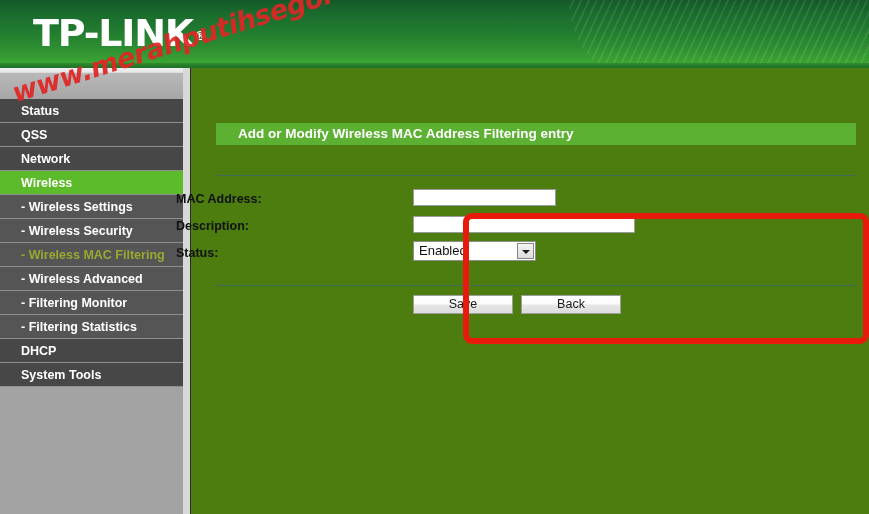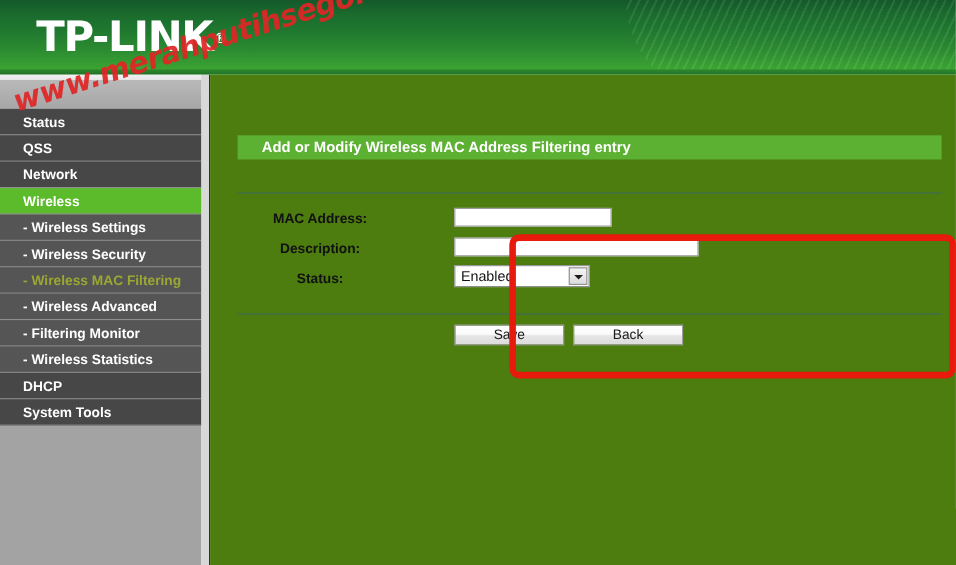--- a/index.html
+++ b/index.html
@@ -189,21 +189,21 @@
   }
   .form-row {
     position: relative;
     height: 26px;
     margin-bottom: 1px;
   }
   .form-label {
     position: absolute;
     right: 463px;
     width: 230px;
-    text-align: center;
+    text-align: left;
     font-size: 12.5px;
     font-weight: bold;
     color: #111111;
     line-height: 26px;
     white-space: nowrap;
   }
   .text-input {
     position: absolute;
     left: 222px;
     top: 3px;
@@ -337,21 +337,21 @@
       <div class="menu" id="menu-container">
           <div class="menu-item">Status</div>
           <div class="menu-item">QSS</div>
           <div class="menu-item">Network</div>
           <div class="menu-item active-parent">Wireless</div>
           <div class="menu-item sub">- Wireless Settings</div>
           <div class="menu-item sub">- Wireless Security</div>
           <div class="menu-item sub active-sub">- Wireless MAC Filtering</div>
           <div class="menu-item sub">- Wireless Advanced</div>
           <div class="menu-item sub">- Filtering Monitor</div>
-          <div class="menu-item sub">- Wireless Statistics</div>
+          <div class="menu-item sub">- Filtering Statistics</div>
           <div class="menu-item">DHCP</div>
           <div class="menu-item">System Tools</div>
         </div>
     </div>
 
     <div class="content-gap"></div>
     <div class="content-divider"></div>
 
     <div class="content">
 

